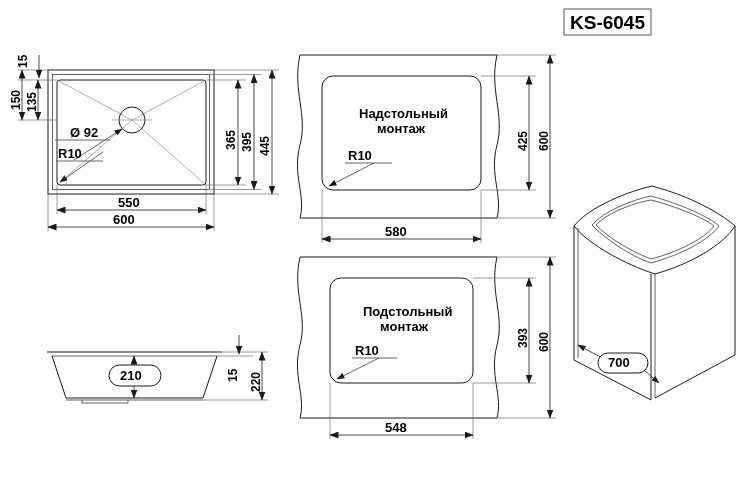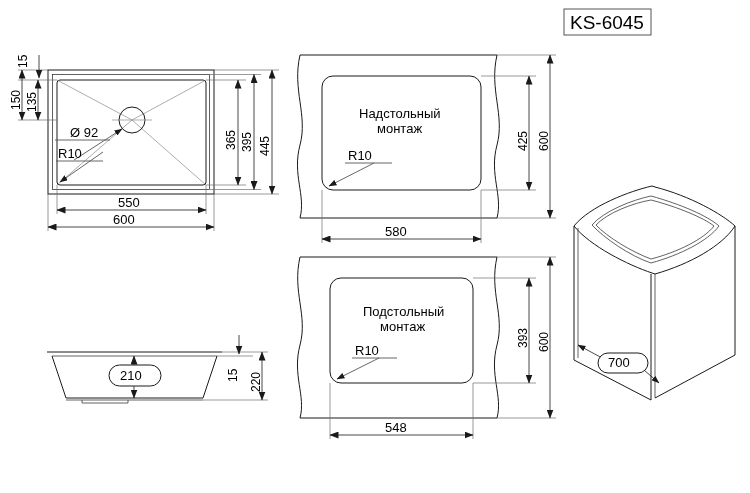--- a/index.html
+++ b/index.html
@@ -1,18 +1,18 @@
 <!DOCTYPE html>
 <html><head>
 <meta charset="utf-8">
 <style>
   html,body{margin:0;padding:0;background:#ffffff;}
   body{width:750px;height:493px;overflow:hidden;
        font-family:"Liberation Sans", sans-serif;}
-  #sheet{position:relative;width:750px;height:477px;background:#fff;}
+  #sheet{position:relative;width:750px;height:477px;background:#fff;font-weight:bold;}
   svg{display:block;}
   .ln{fill:none;stroke:#1a1a1a;stroke-width:1;}
   .ln-thin{fill:none;stroke:#3a3a3a;stroke-width:0.8;}
   .ln-ext{fill:none;stroke:#6e6e6e;stroke-width:0.7;}
   .ln-dim{fill:none;stroke:#1a1a1a;stroke-width:0.8;}
   .ln-lead{fill:none;stroke:#555;stroke-width:0.9;}
   .ln-ctr{fill:none;stroke:#8a8a8a;stroke-width:0.7;}
   .txt{font-family:"Liberation Sans", sans-serif;fill:#000;font-size:13px;}
   .txt-sm{font-family:"Liberation Sans", sans-serif;fill:#000;font-size:12px;}
   .txt-title{font-family:"Liberation Sans", sans-serif;fill:#000;font-size:19px;}

